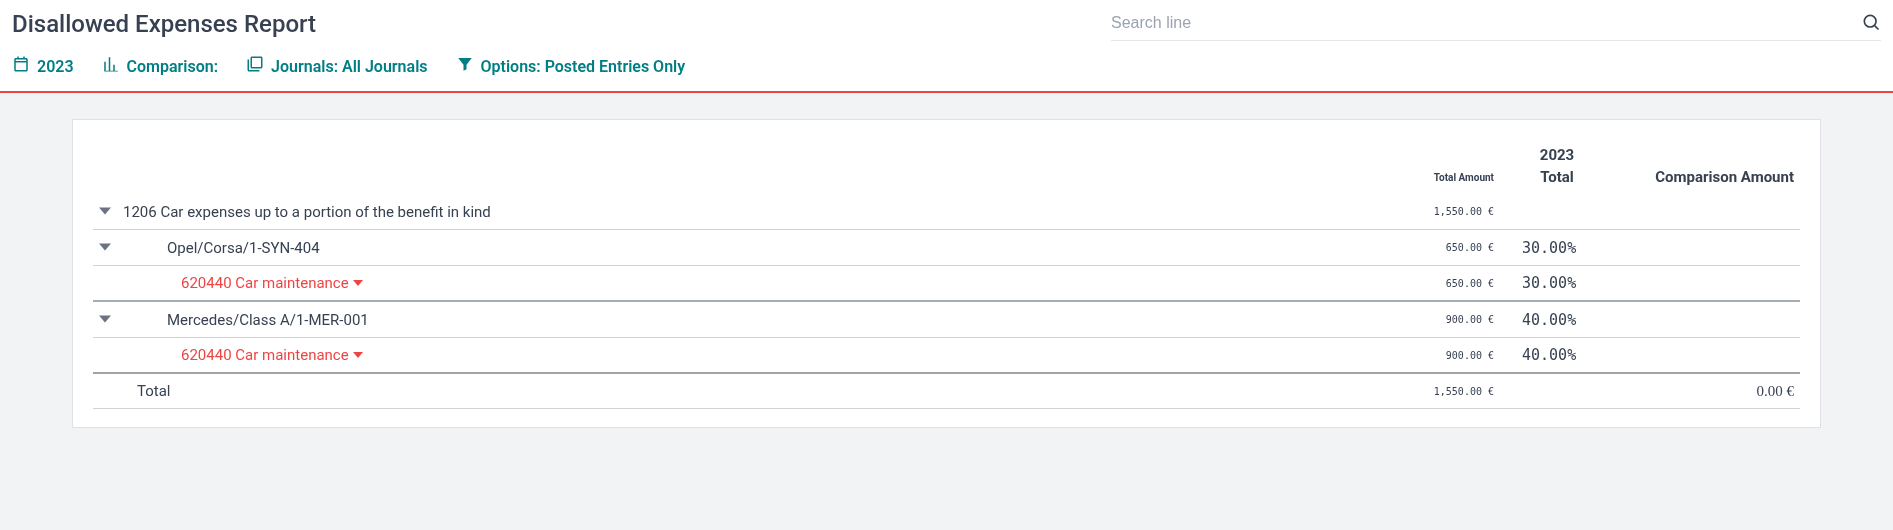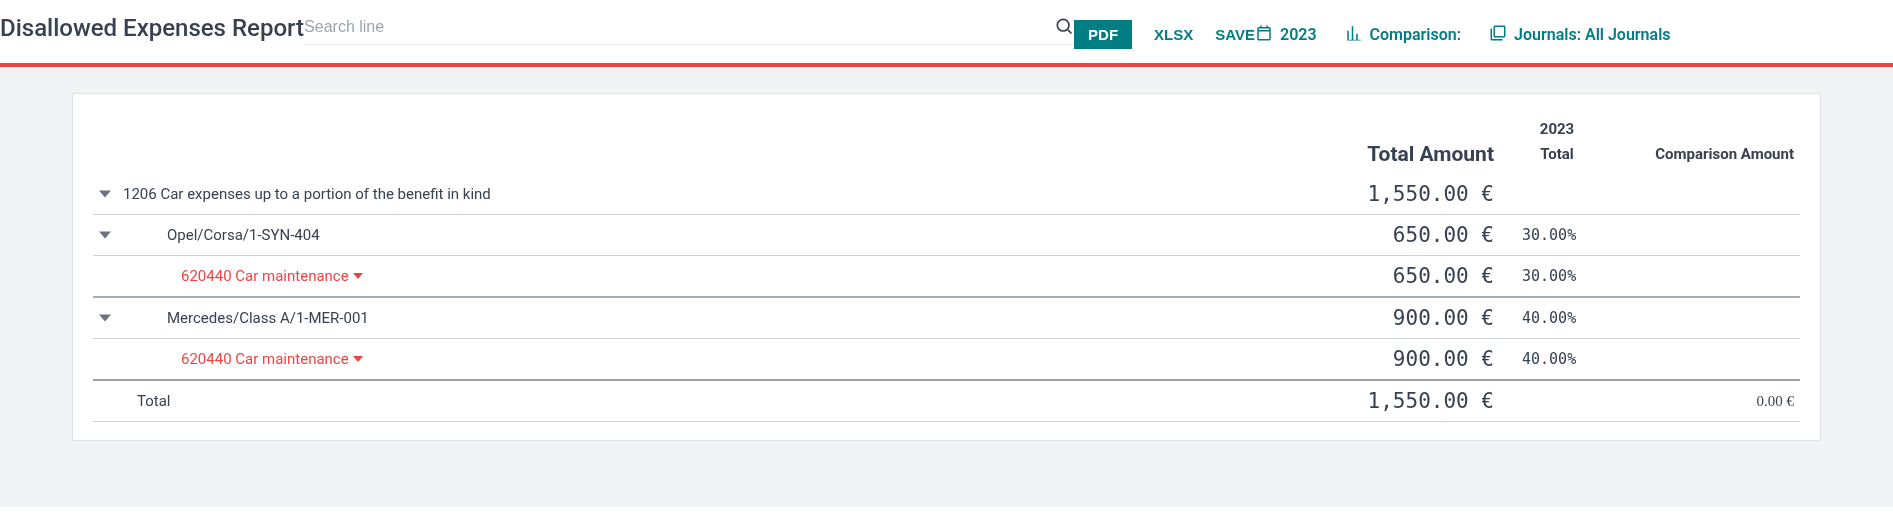--- a/index.html
+++ b/index.html
@@ -7,23 +7,24 @@
       margin: 0;
       padding: 0;
     }
     body {
       font-family: -apple-system, BlinkMacSystemFont, "Segoe UI", Roboto, "Helvetica Neue", Arial, sans-serif;
       background: #ffffff;
       color: #374151;
       font-size: 15px;
     }
     .header {
-      padding: 6px 12px 14px 0;
-      border-bottom: 4px solid #ef4444;
-      display: flex;
+      padding: 6px 12px 14px 12px;
+      border-bottom: 2px solid #ef4444;
+      display: flex;
+      flex-direction: column;
     }
     .header-top {
       display: flex;
       align-items: center;
       justify-content: space-between;
     }
     .page-title {
       font-size: 24px;
       font-weight: 500;
       color: #374151;
@@ -124,21 +125,21 @@
       font-size: 16px;
     }
     thead tr.year-row th {
       text-align: center;
       font-weight: 700;
       padding-bottom: 4px;
     }
     thead tr.cols-row th {
       padding-top: 0;
     }
-    .col-amount { text-align: right; width: 160px; font-family: "Menlo", "Consolas", monospace; font-size: 21px; }
+    .col-amount { text-align: right; width: 160px; font-family: "Menlo", "Consolas", monospace; font-size: 10px; }
     .col-rate { text-align: left; width: 100px; font-family: "Menlo", "Consolas", monospace; font-size: 15px; padding-left: 20px;}
     .col-disallowed { text-align: right; width: 200px; font-family: Liberation Serif, serif; font-size: 15px; }
     thead .col-amount, thead .col-rate, thead .col-disallowed {
       font-family: inherit;
     }
     tbody tr {
       border-bottom: 1px solid #cfd4d8;
     }
     tbody tr.level-0 td:first-child {
       font-weight: 700;
@@ -206,25 +207,20 @@
       <input class="search-input" type="text" placeholder="Search line" style="">
       <span class="search-icon">
         <svg width="20" height="20" viewBox="0 0 24 24" fill="none" stroke="currentColor" stroke-width="2">
           <circle cx="11" cy="11" r="7"></circle>
           <line x1="21" y1="21" x2="16.65" y2="16.65"></line>
         </svg>
       </span>
     </div>
   </div>
   <div class="toolbar">
-    <div class="toolbar-left">
-      <button class="btn-primary">PDF</button>
-      <button class="btn-link">XLSX</button>
-      <button class="btn-link">SAVE</button>
-    </div>
     <div class="toolbar-right">
       <div class="filter-item">
         <span>
           <svg viewBox="0 0 24 24">
               <path d="M19 4h-2V2h-2v2H9V2H7v2H5C3.9 4 3 4.9 3 6v14c0 1.1.9 2 2 2h14c1.1 0 2-.9 2-2V6c0-1.1-.9-2-2-2zm0 16H5V10h14v10zm0-12H5V6h14v2z"></path>
             </svg>
         </span>
         <span>2023</span>
       </div>
       <div class="filter-item">
@@ -236,20 +232,28 @@
         <span>Comparison:</span>
       </div>
       <div class="filter-item">
         <span>
           <svg viewBox="0 0 24 24">
               <path d="M4 6H2v14c0 1.1.9 2 2 2h14v-2H4V6zm16-4H8C6.9 2 6 2.9 6 4v12c0 1.1.9 2 2 2h12c1.1 0 2-.9 2-2V4c0-1.1-.9-2-2-2zm0 14H8V4h12v12z"></path>
             </svg>
         </span>
         <span>Journals: All Journals</span>
       </div>
+      <div class="filter-item">
+        <span>
+          <svg viewBox="0 0 24 24">
+              <path d="M3 4h18l-7 9v6l-4 2v-8L3 4z"></path>
+            </svg>
+        </span>
+        <span>Options: Posted Entries Only</span>
+      </div>
     </div>
   </div>
 </div>
 
 <div class="content-area">
   <div class="report-panel">
     <table>
       <thead>
         <tr class="year-row">
           <th class="caret-cell"></th>

